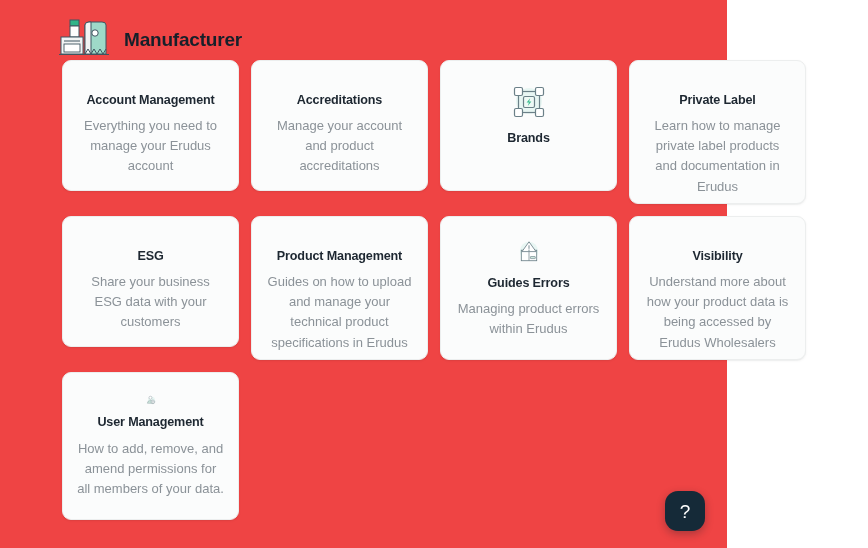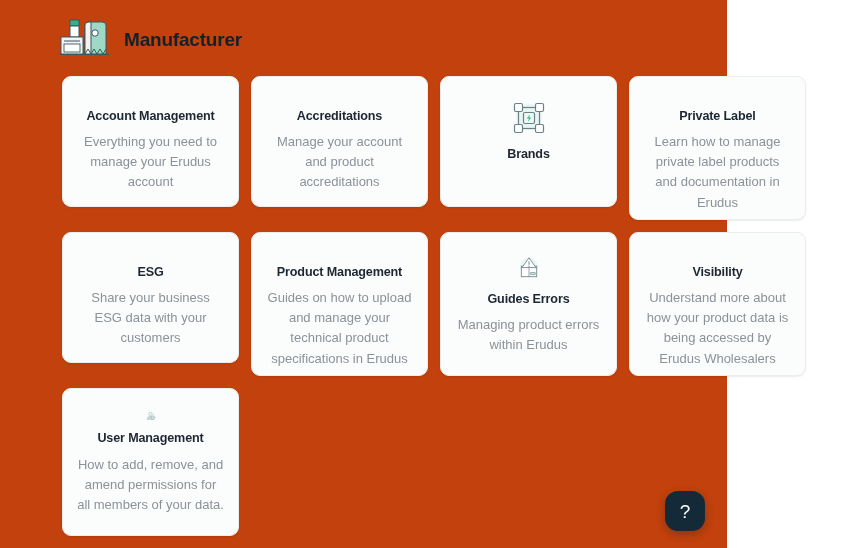--- a/index.html
+++ b/index.html
@@ -7,21 +7,21 @@
     width: 868px;
     height: 548px;
     background: #ffffff;
     font-family: "Liberation Sans", sans-serif;
     overflow: hidden;
   }
   .page {
     position: relative;
     width: 727px;
     height: 548px;
-    background: #c2410c;
+    background: #ef4444;
   }
 
   
   .header {
     display: flex;
     align-items: center;
     gap: 14px;
     padding: 14px 0 0 58px;
     height: 64px;
   }
@@ -36,21 +36,21 @@
     font-weight: bold;
     color: #16202a;
     letter-spacing: -0.2px;
     line-height: 1;
   }
 
   
   .grid {
     position: absolute;
     left: 62px;
-    top: 76px;
+    top: 60px;
     width: 746px;
     display: grid;
     grid-template-columns: repeat(4, 177px);
     column-gap: 12px;
     row-gap: 14px;
     gap: 12px;
   }
   .card {
     background: #fbfcfc;
     border: 1px solid #eceeee;

